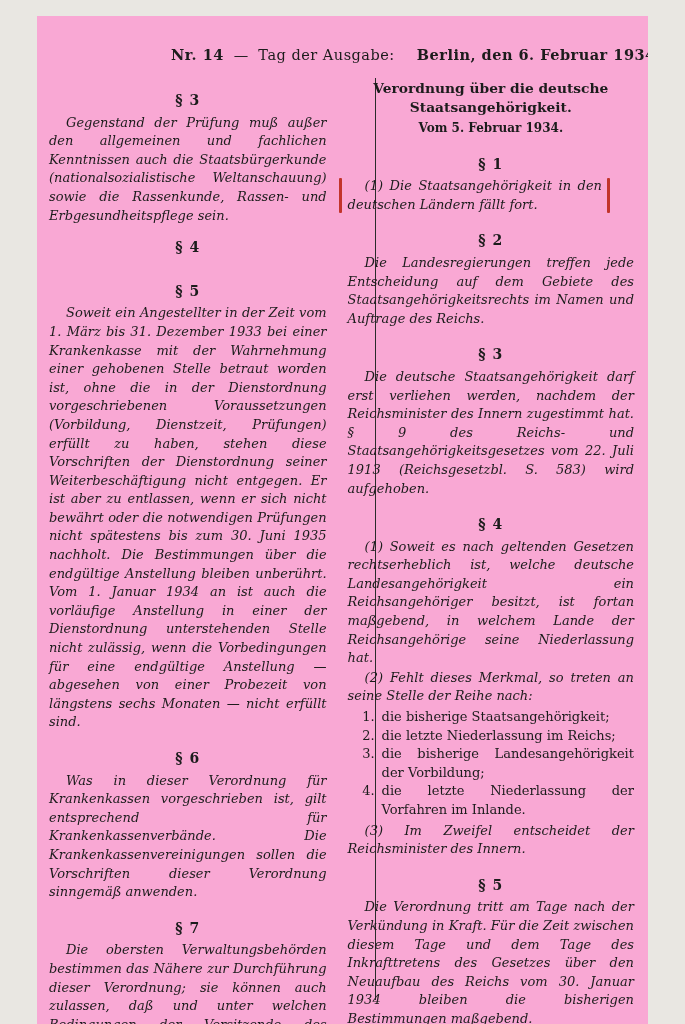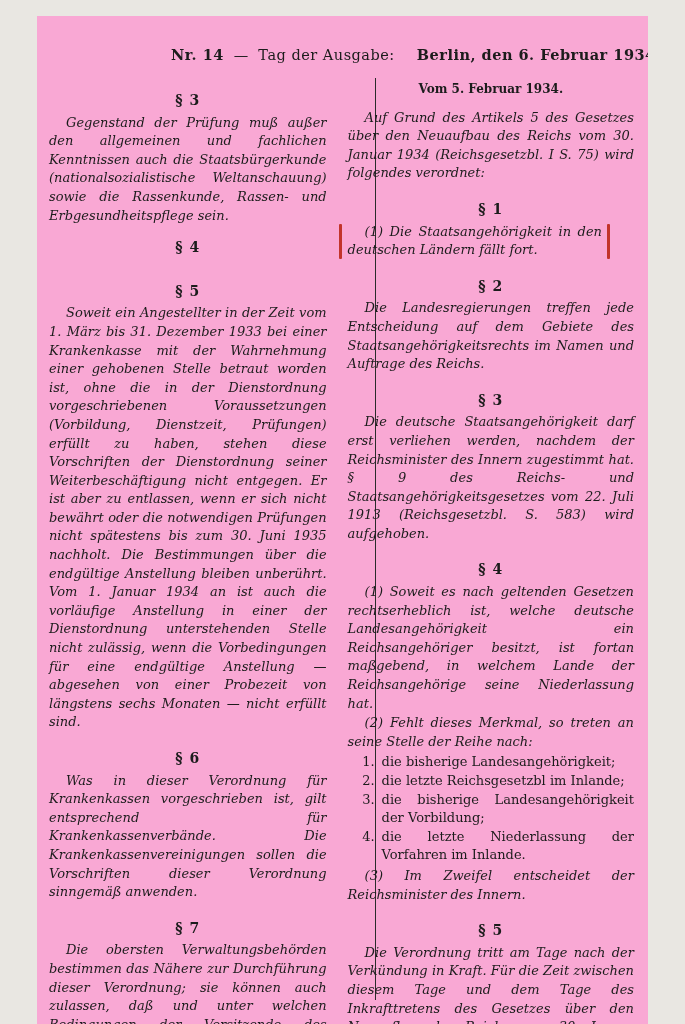--- a/index.html
+++ b/index.html
@@ -115,24 +115,24 @@
       <p class="body-par">Was in dieser Verordnung für Krankenkassen vorgeschrieben ist, gilt entsprechend für Krankenkassenverbände. Die Krankenkassenvereinigungen sollen die Vorschriften dieser Verordnung sinngemäß anwenden.</p>
 
       <h2 class="par sp-md">§ 7</h2>
       <p class="body-par">Die obersten Verwaltungsbehörden bestimmen das Nähere zur Durchführung dieser Verordnung; sie können auch zulassen, daß und unter welchen Bedingungen der Vorsitzende des Oberversicherungsamts einem anderen Beamten seiner Behörde die Leitung des Prüfungsausschusses übertragen darf.</p>
 
     </section>
 
     <section class="col right">
 
       <div class="title-block">
+        <div class="title-main">Verordnung über die deutsche Staatsangehörigkeit.</div>
         <div class="title-date">Vom 5. Februar 1934.</div>
       </div>
 
-      <p class="body-par">Auf Grund des Artikels 5 des Gesetzes über den Neuaufbau des Reichs vom 30. Januar 1934 (Reichsgesetzbl. I S. 75) wird folgendes verordnet:</p>
 
       <h2 class="par sp-md">§ 1</h2>
       <div class="marked">
         <span class="redbar bar-left" style="background: rgb(194, 52, 43);"></span>
         <span class="redbar bar-right" style="background: rgb(194, 52, 43);"></span>
         <p class="body-par">(1) Die Staatsangehörigkeit in den deutschen Ländern fällt fort.</p>
       </div>
 
       <h2 class="par sp-md">§ 2</h2>
       <p class="body-par">Die Landesregierungen treffen jede Entscheidung auf dem Gebiete des Staatsangehörigkeitsrechts im Namen und Auftrage des Reichs.</p>
@@ -140,25 +140,25 @@
       <h2 class="par sp-md">§ 3</h2>
       <p class="body-par">Die deutsche Staatsangehörigkeit darf erst verliehen werden, nachdem der Reichsminister des Innern zugestimmt hat. § 9 des Reichs- und Staatsangehörigkeitsgesetzes vom 22. Juli 1913 (Reichsgesetzbl. S. 583) wird aufgehoben.</p>
 
       <h2 class="par sp-md">§ 4</h2>
       <p class="body-par">(1) Soweit es nach geltenden Gesetzen rechtserheblich ist, welche deutsche Landesangehörigkeit ein Reichsangehöriger besitzt, ist fortan maßgebend, in welchem Lande der Reichsangehörige seine Niederlassung hat.</p>
       <p class="body-par">(2) Fehlt dieses Merkmal, so treten an seine Stelle der Reihe nach:</p>
 
       <div class="numlist">
         <div class="li">
           <span class="num">1.</span>
-          <span class="li-text">die bisherige Landesangehörigkeit;</span>
+          <span class="li-text">die bisherige Staatsangehörigkeit;</span>
         </div>
         <div class="li">
           <span class="num">2.</span>
-          <span class="li-text">die letzte Reichsgesetzbl im Inlande;</span>
+          <span class="li-text">die letzte Niederlassung im Reichs;</span>
         </div>
         <div class="li">
           <span class="num">3.</span>
           <span class="li-text">die bisherige Landesangehörigkeit der Vorbildung;</span>
         </div>
         <div class="li">
           <span class="num">4.</span>
           <span class="li-text">die letzte Niederlassung der Vorfahren im Inlande.</span>
         </div>
       </div>

